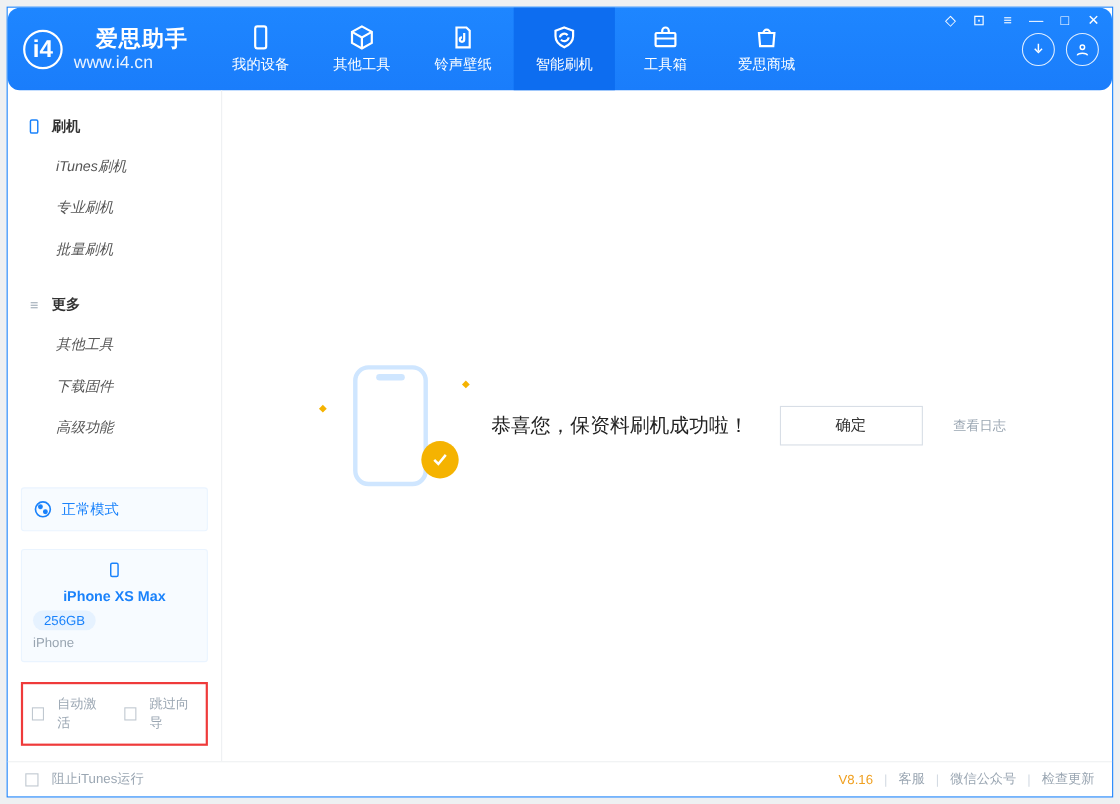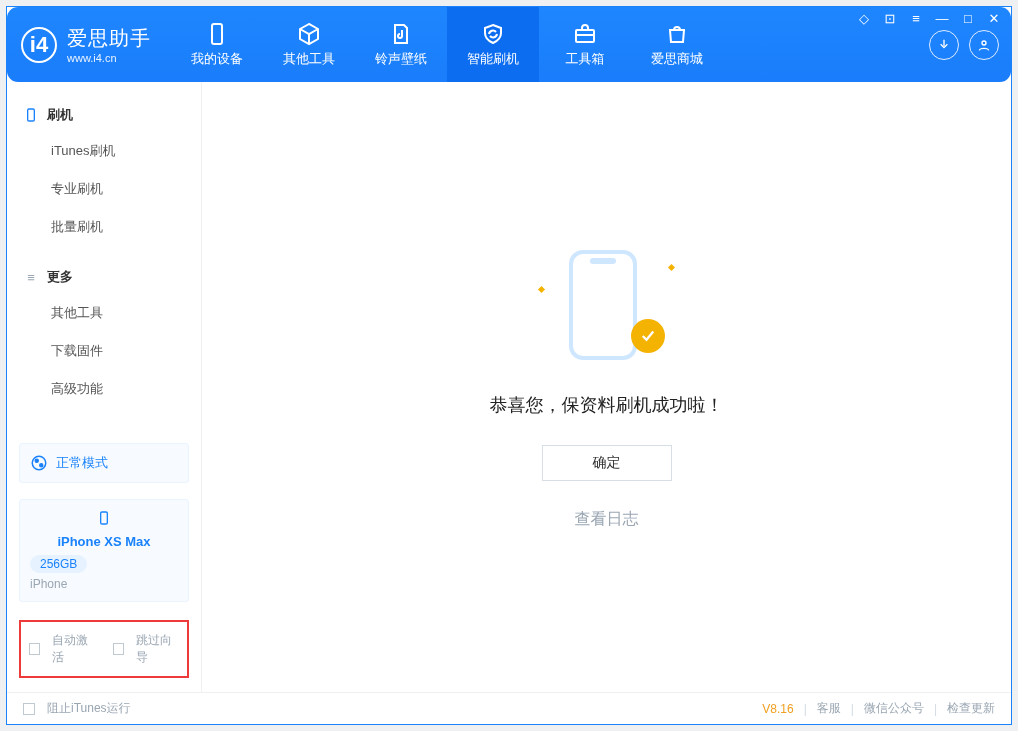--- a/index.html
+++ b/index.html
@@ -5,70 +5,70 @@
   * { margin: 0; padding: 0; box-sizing: border-box; }
   body { font-family: "Microsoft YaHei", -apple-system, sans-serif; background: #eef0f2; display: flex; align-items: flex-start; justify-content: center; }
   .frame { width: 1018px; height: 731px; padding: 6px; background: #eef0f2; }
   .window { width: 1006px; height: 719px; background: #fff; border: 1px solid #1a82fb; display: flex; flex-direction: column; position: relative; }
 
   
   .header { height: 75px; background: linear-gradient(#1e86ff,#1a7dfb); display: flex; align-items: center; color: #fff; border-radius: 11px; }
   .brand { display: flex; align-items: center; height: 100%; padding: 0 20px 0 14px; }
   .brand-icon { width: 36px; height: 36px; border: 2.5px solid #fff; border-radius: 50%; display: flex; align-items: center; justify-content: center; font: 700 22px/1 Arial; }
   .brand-text { margin-left: 10px; }
-  .brand-name { font-size: 20px; font-weight: 400; letter-spacing: 1px; }
-  .brand-url  { font-size: 11px; opacity: .9; }
+  .brand-name { font-size: 20px; font-weight: 700; letter-spacing: 1px; margin-left: 20px; }
+  .brand-url  { font-size: 16px; opacity: .9; }
   .nav { display: flex; height: 100%; }
   .nav-item { width: 92px; display: flex; flex-direction: column; align-items: center; justify-content: center; cursor: pointer; font-size: 13px; }
   .nav-item.active { background: #0d6df0; }
   .nav-item svg { width: 24px; height: 24px; margin-bottom: 4px; }
   .header-right { margin-left: auto; display: flex; align-items: center; height: 100%; padding-right: 12px; }
   .hdr-btn { width: 30px; height: 30px; border: 1.5px solid rgba(255,255,255,.85); border-radius: 50%; margin-left: 10px; display: flex; align-items: center; justify-content: center; cursor: pointer; }
   .hdr-btn svg { width: 16px; height: 16px; }
   .win-controls { position: absolute; top: 4px; right: 8px; display: flex; gap: 8px; color: #fff; font-size: 13px; }
   .win-controls span { width: 18px; text-align: center; cursor: pointer; }
 
   
   .body { flex: 1; display: flex; min-height: 0; }
   .sidebar { width: 195px; border-right: 1px solid #eef0f2; display: flex; flex-direction: column; font-size: 13px; color: #333; }
   .side-scroll { flex: 1; overflow: auto; padding-top: 16px; }
   .side-section-hdr { display: flex; align-items: center; padding: 8px 16px; color: #333; font-weight: 600; }
   .side-section-hdr svg, .side-section-hdr .sym { width: 16px; height: 16px; margin-right: 8px; }
-  .side-item { display: block; padding: 10px 16px 10px 44px; cursor: pointer; color: #555; }
+  .side-item { display: block; padding: 10px 16px 10px 44px; cursor: pointer; color: #555; font-style: italic; }
   .side-item.active { color: #1a82fb; }
 
   .mode-card, .device-card {
     margin: 8px 12px; border: 1px solid #eaf4ff; background: #f7fbff; border-radius: 3px;
     padding: 10px 10px; font-size: 13px; color: #1a82fb; display: flex; align-items: flex-start; gap: 8px;
   }
   .device-card { display: block; }
   .device-name { font-weight: 600; color: #1a82fb; display: flex; align-items: center; gap: 8px; flex-direction: column; }
   .badge { display: inline-block; margin-top: 6px; background: #e6f2ff; color: #1a82fb; border-radius: 10px; padding: 2px 10px; font-size: 12px; }
   .device-type { margin-top: 4px; color: #9aa6b2; font-size: 12px; }
 
   .opt-box { margin: 10px 12px 14px; border: 2px solid #ef3a3a; padding: 10px 8px; display: flex; gap: 18px; font-size: 12px; color: #9aa6b2; }
   .chk { display: inline-flex; align-items: center; gap: 12px; cursor: pointer; }
   .chk .box { width: 12px; height: 12px; border: 1px solid #c0c8d0; background: #fff; }
 
   
-  .main { flex: 1; display: flex; flex-direction: column; align-items: center; justify-content: center; gap: 28px; }
+  .main { flex: 1; display: flex; flex-direction: row; align-items: center; justify-content: center; gap: 28px; }
   .illus { position: relative; width: 120px; height: 120px; }
   .phone { position: absolute; left: 22px; top: 5px; width: 68px; height: 110px; border: 4px solid #cfe6ff; border-radius: 14px; background: #fff; }
   .phone::before { content:""; position:absolute; top:4px; left:50%; transform:translateX(-50%); width:26px; height:6px; background:#cfe6ff; border-radius:3px; }
   .phone-shadow { position: absolute; left: 28px; top: 10px; width: 68px; height: 110px; border: 4px solid #eaf4ff; border-radius: 14px; z-index:-1; }
   .check { position: absolute; right: 2px; bottom: 12px; width: 34px; height: 34px; background: #f5b301; border-radius: 50%; display:flex; align-items:center; justify-content:center; }
   .check svg { width: 18px; height: 18px; stroke:#fff; }
   .spark { position:absolute; width:6px; height:6px; }
   .spark.s1{ left:-8px; top:42px; }
   .spark.s2{ right:-8px; top:20px; }
   .spark .d{ width:5px; height:5px; background:#f5b301; transform:rotate(45deg); display:block; }
 
   .msg { font-size: 18px; color: #222; }
   .ok-btn { width: 130px; height: 36px; border: 1px solid #d8dee6; background: #fff; color: #333; font-size: 14px; cursor: pointer; }
-  .log-link { font-size: 16px; color: #9aa6b2; cursor: pointer; }
+  .log-link { font-size: 12px; color: #9aa6b2; cursor: pointer; }
 
   
   .footer { height: 32px; border-top: 1px solid #eef0f2; display: flex; align-items: center; padding: 0 16px; font-size: 12px; color: #9aa6b2; }
   .footer .right { margin-left: auto; display: flex; align-items: center; gap: 10px; }
   .footer .sep { color: #d4dbe3; }
 </style>
 </head>
 <body>
 
 <div class="frame">

